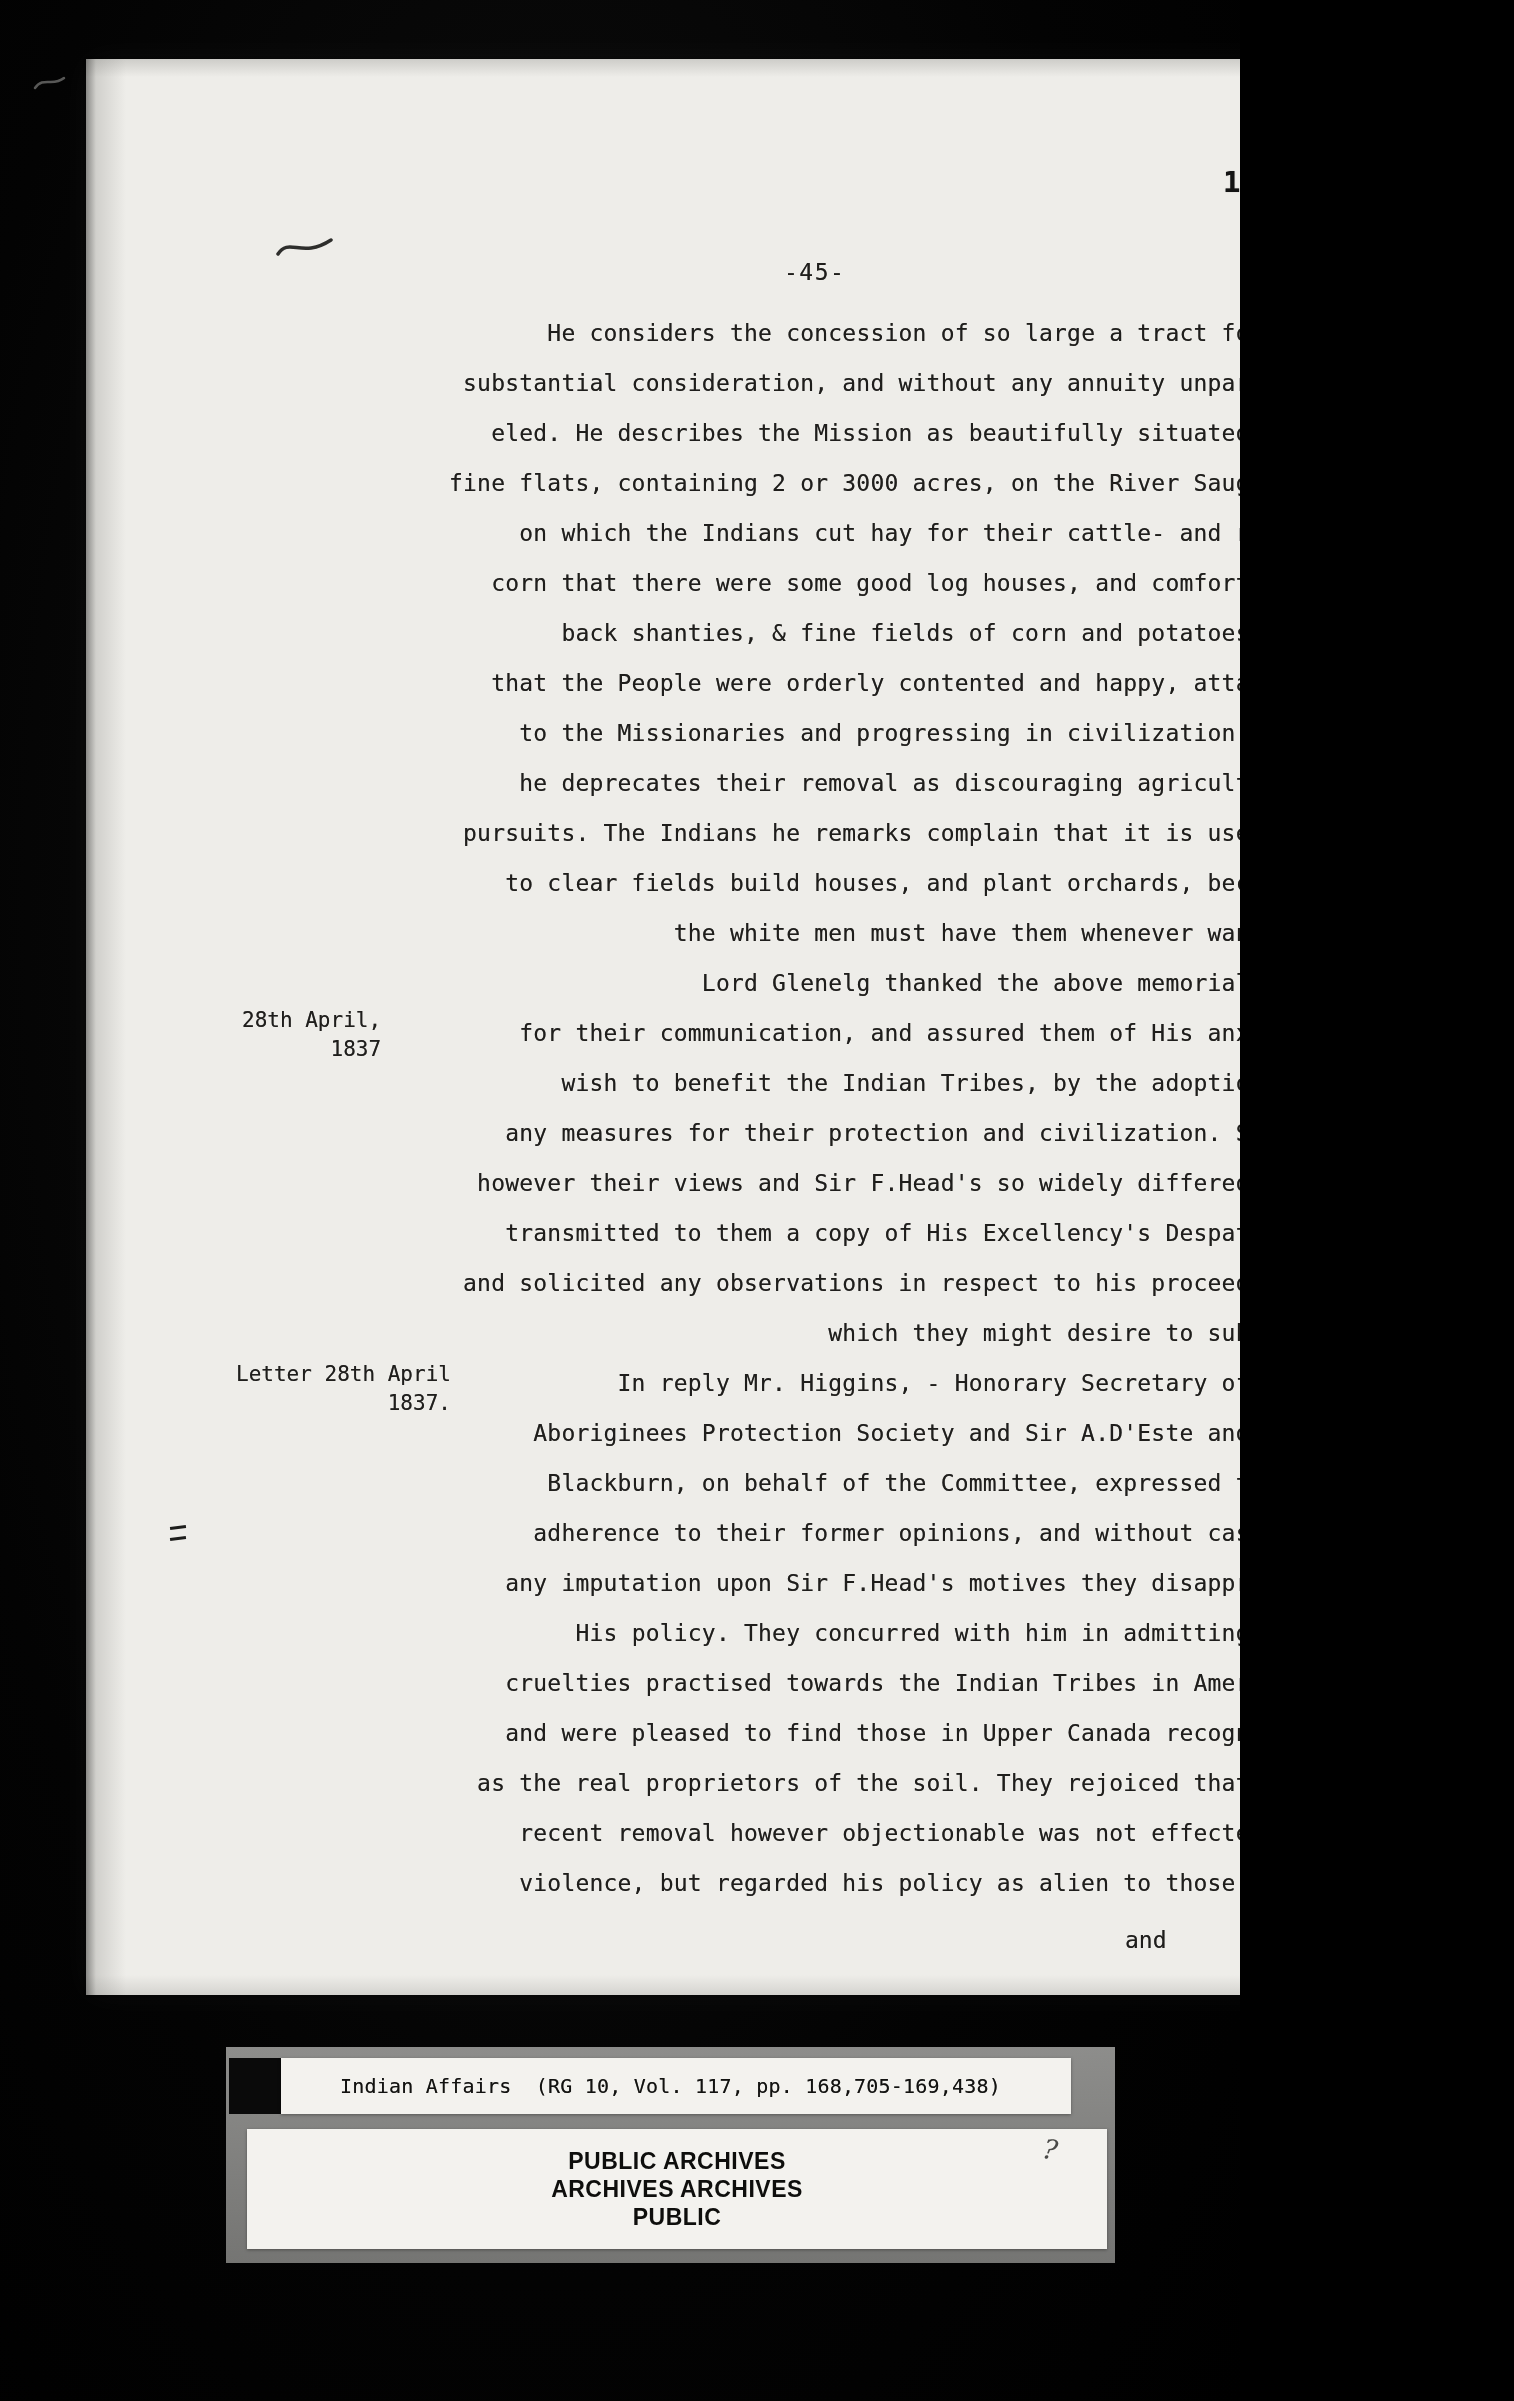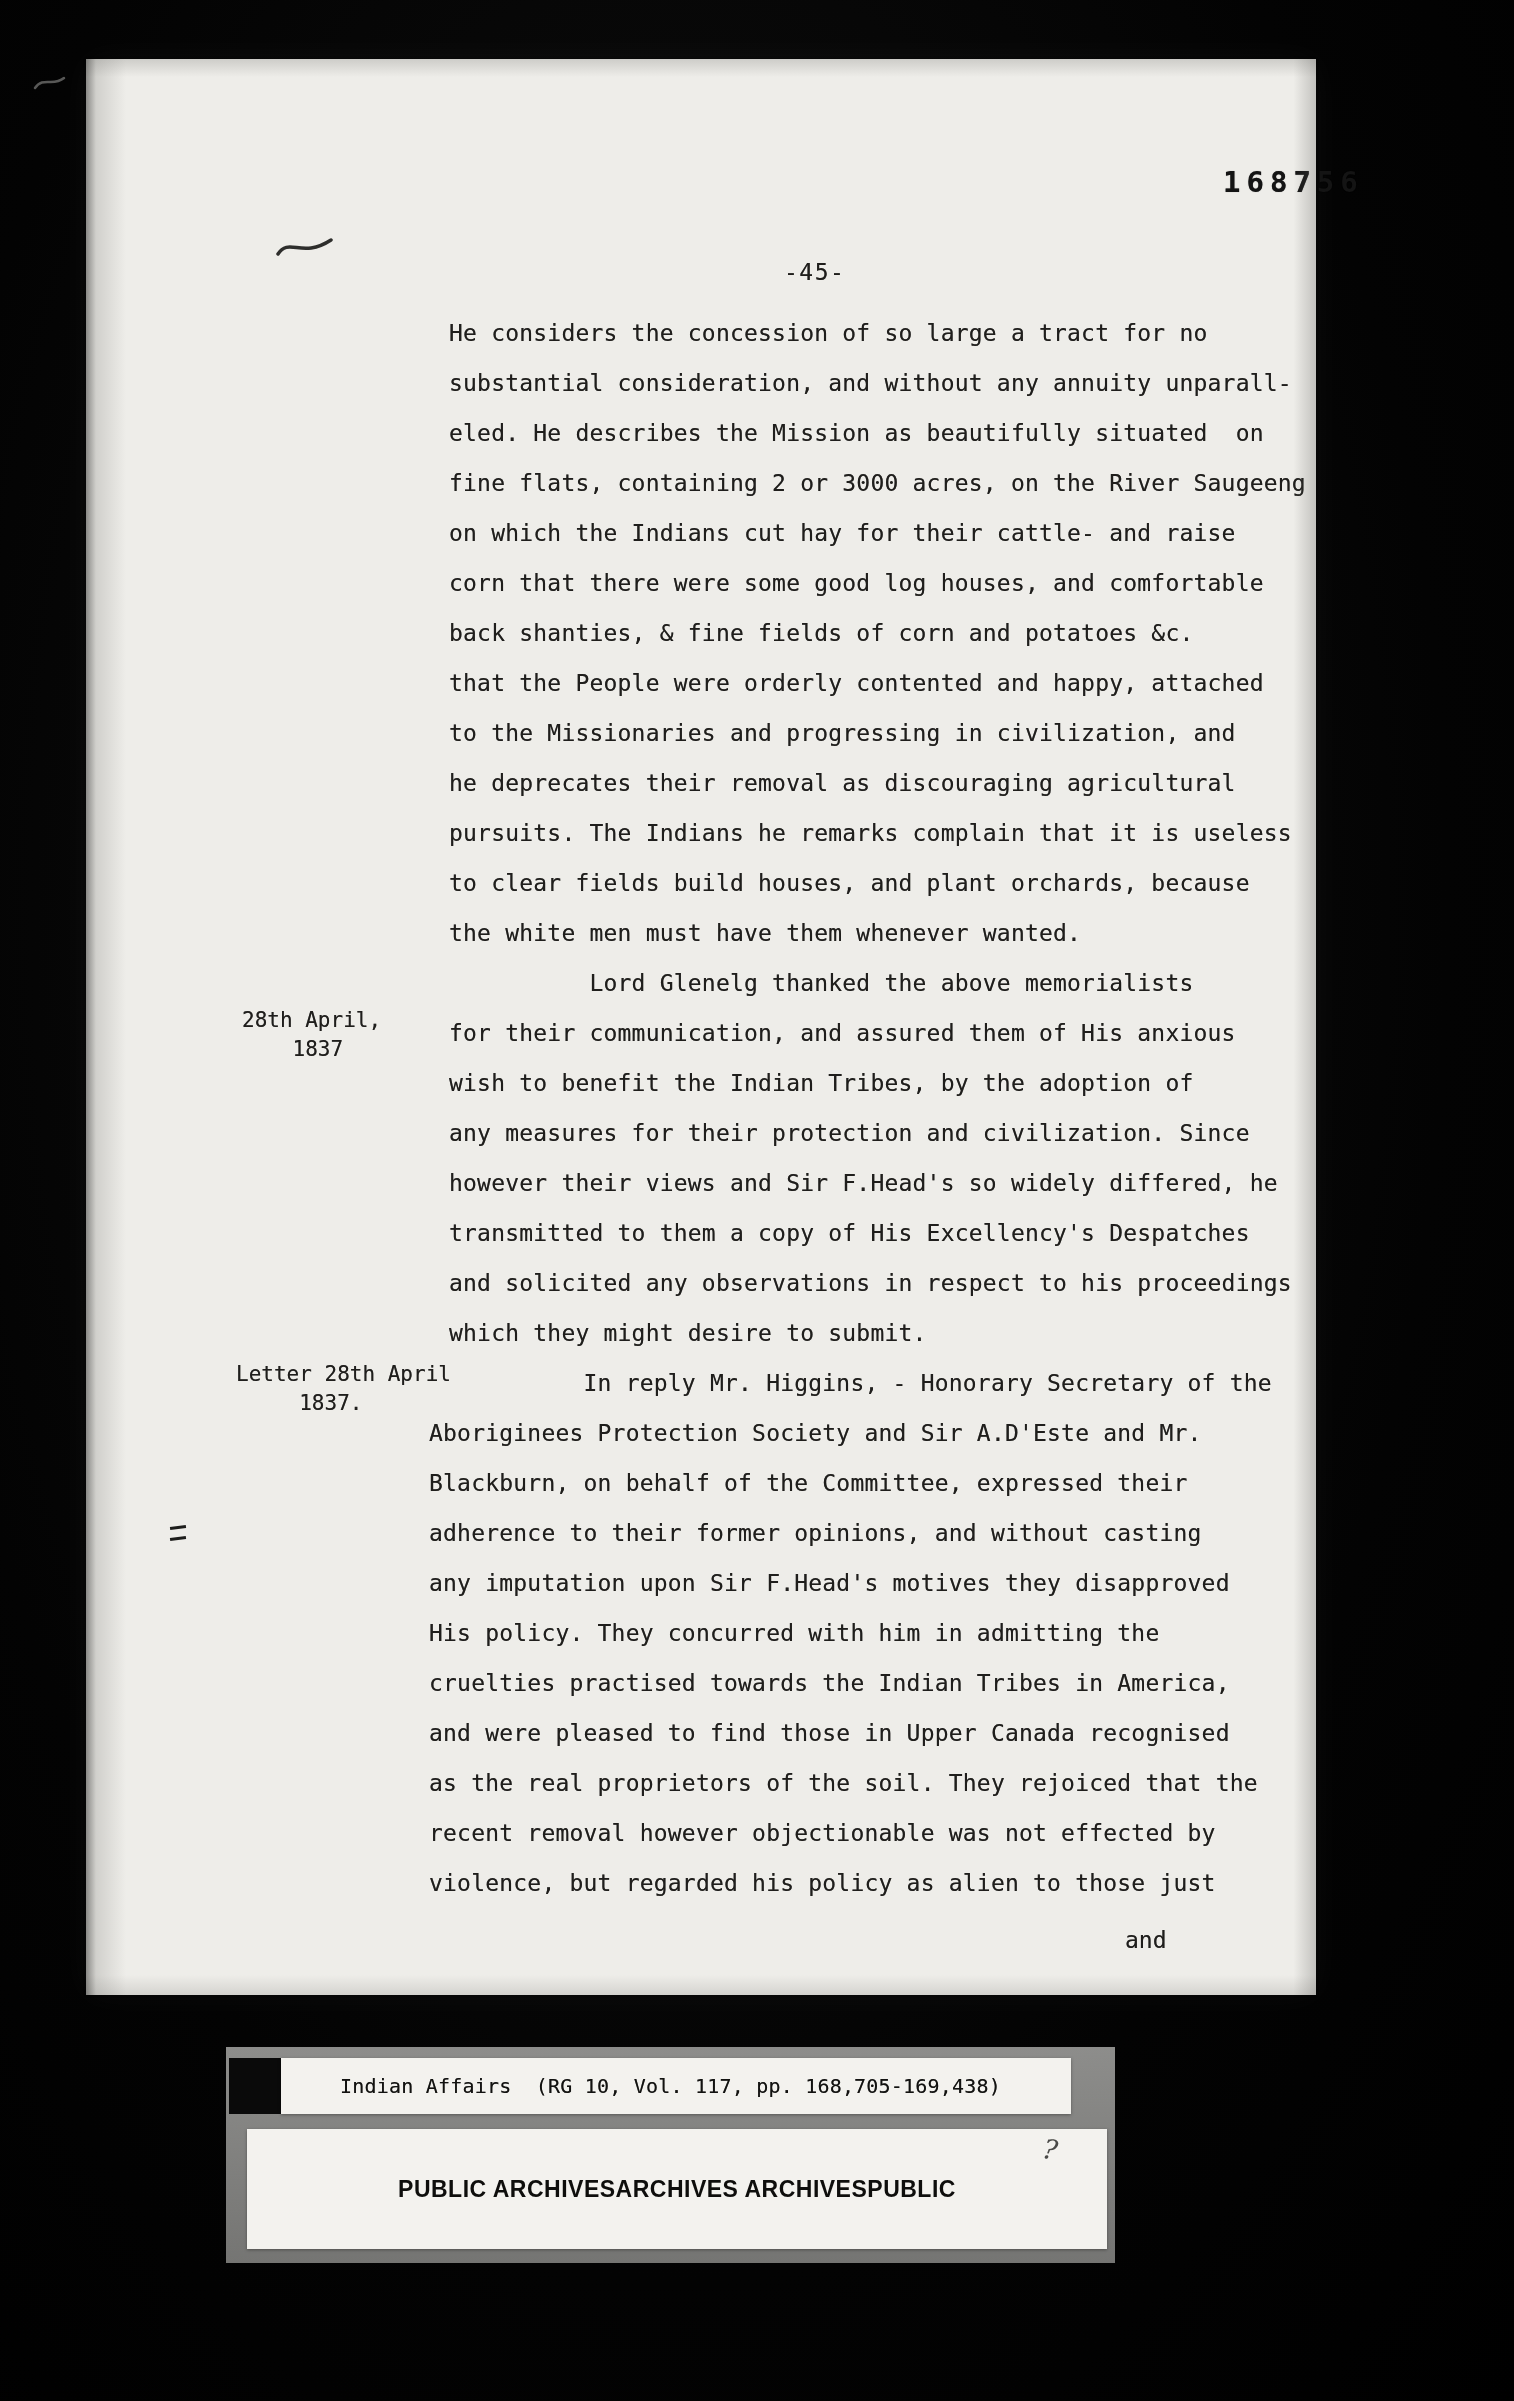--- a/index.html
+++ b/index.html
@@ -1,19 +1,20 @@
 <!DOCTYPE html>
 <html style="font-size:8px"><head>
 <meta charset="utf-8">
 <style>
   html,body{margin:0;padding:0;background:#000;}
   .screen{
-    position:relative;width:1514px;height:2401px;overflow:hidden;
+    position:relative;width:1240px;height:2401px;overflow:hidden;
     background:radial-gradient(ellipse at 45% 38%, #101010 0%, #030303 65%, #000 100%);
     font-family:"DejaVu Sans Mono", monospace;
+    text-align:right;
   }
   
   .page{
     position:absolute;left:86px;top:59px;width:1230px;height:1936px;
     background:#eeede9;
     box-shadow:0 0 35px rgba(255,255,255,0.04), 0 0 2px rgba(0,0,0,0.8);
   }
   .page-shading{
     position:absolute;inset:0;pointer-events:none;
     background:
@@ -66,21 +67,21 @@
     position:absolute;left:281px;top:2058px;width:790px;height:56px;
     background:#f3f2ee;display:flex;align-items:center;
     box-shadow:0 1px 3px rgba(0,0,0,0.35);
   }
   .strip-label-text{
     padding-left:59px;font-size:20px;color:#121210;letter-spacing:0.2px;
     text-shadow:0 0 0.5px rgba(0,0,0,0.5);
   }
   .archives-box{
     position:absolute;left:247px;top:2129px;width:860px;height:120px;
-    background:#f3f2ee;display:flex;flex-direction:row;
+    background:#f3f2ee;display:flex;flex-direction:column;
     justify-content:center;align-items:center;
     box-shadow:0 1px 3px rgba(0,0,0,0.35);
   }
   .archives-line{
     font-family:"Liberation Sans", sans-serif;font-weight:bold;
     font-size:23px;line-height:28px;letter-spacing:0.5px;color:#0e0e0c;
   }
   .handwritten-mark{
     position:absolute;left:1043px;top:2134px;font-size:27px;color:#4a4a48;
     font-style:italic;transform:rotate(10deg);

